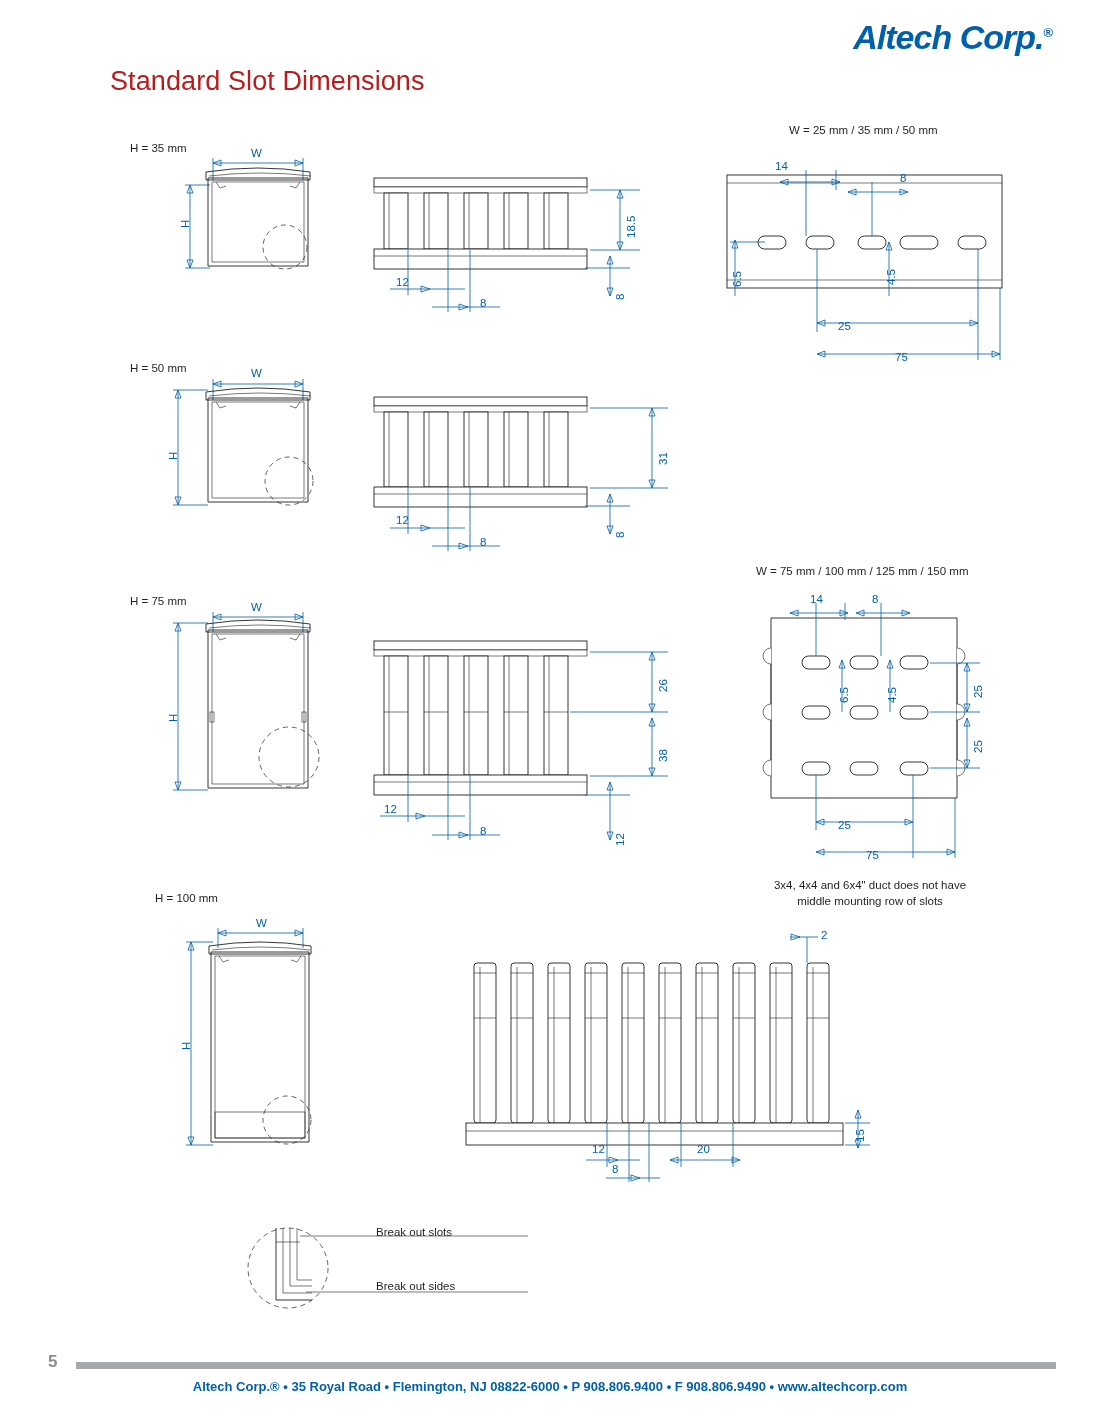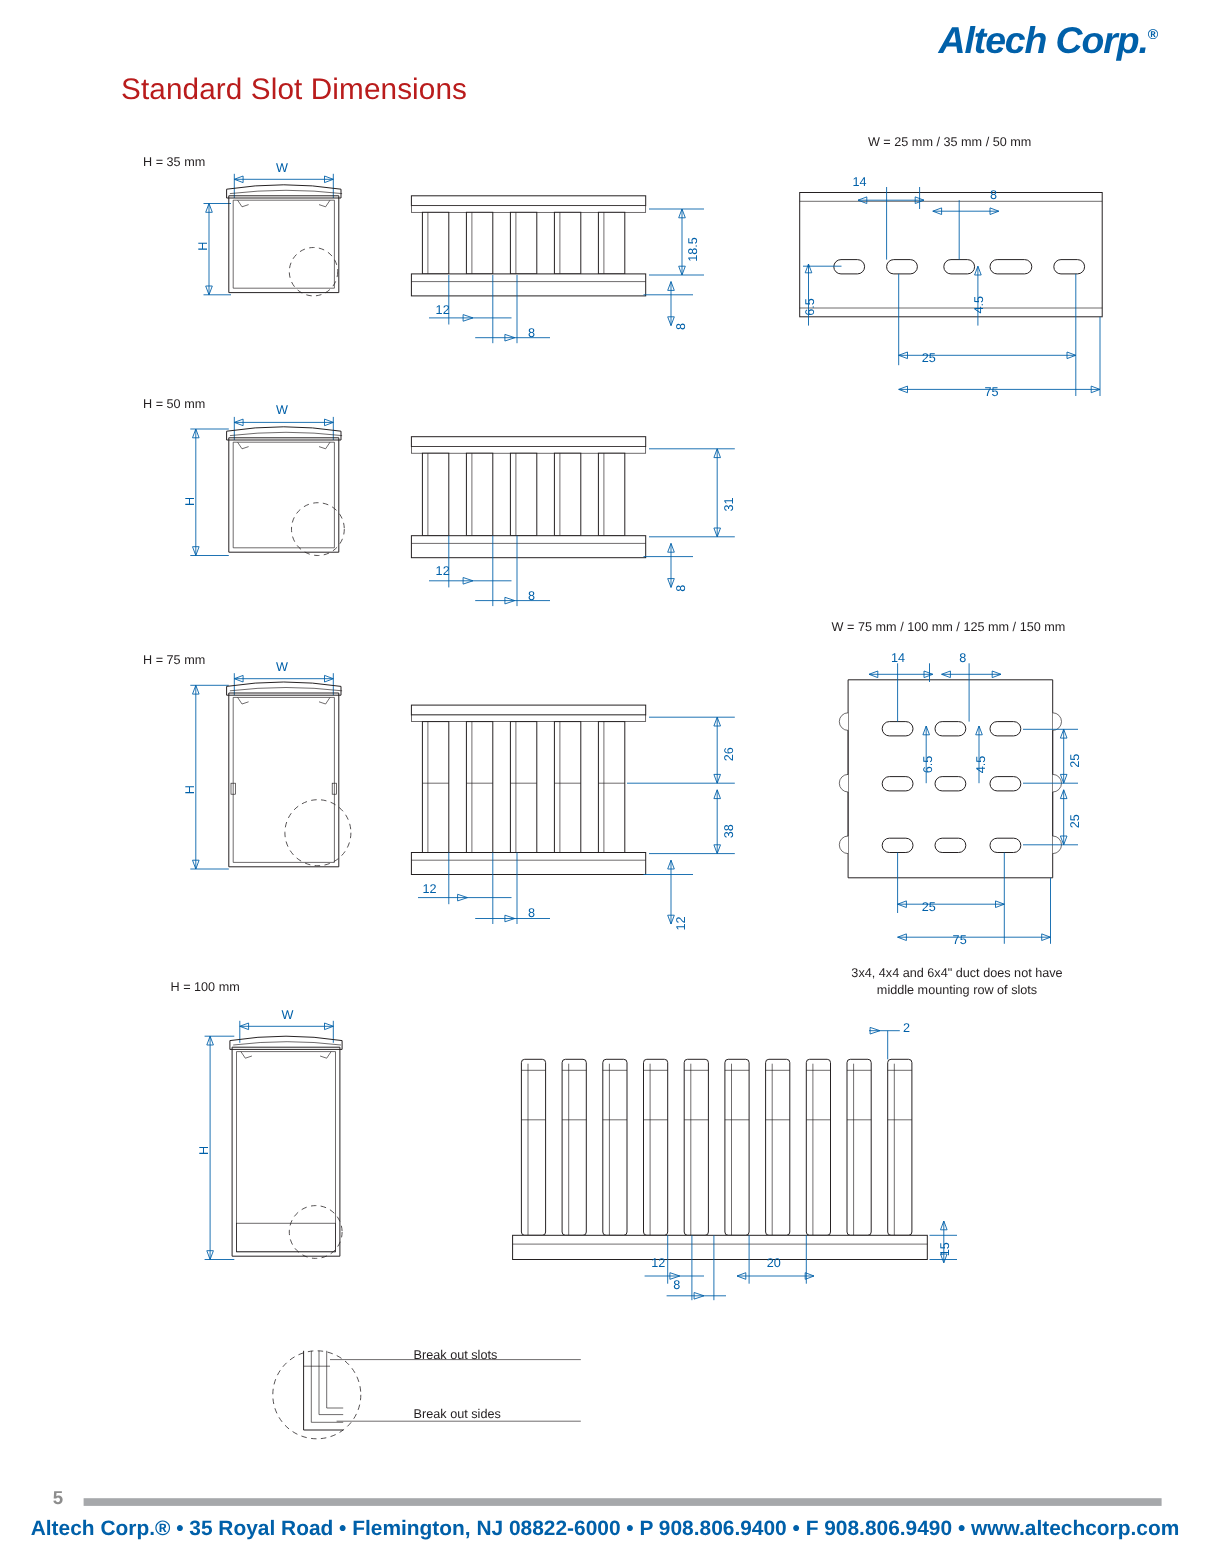--- a/index.html
+++ b/index.html
@@ -53,21 +53,21 @@
   
   .pagenum{
     position:absolute;left:48px;top:1352px;
     font-size:17px;font-weight:bold;color:#8d8d8d;
   }
   .footrule{
     position:absolute;left:76px;top:1362px;width:980px;height:7px;background:#a6a8ab;
   }
   .footer-text{
     position:absolute;left:0;top:1379px;width:1100px;text-align:center;
-    font-size:19px;font-weight:bold;color:#0060a9;
+    font-size:13px;font-weight:bold;color:#0060a9;
   }
 </style>
 </head>
 <body>
 
 <div class="page">
 
   <div class="logo"><span>Altech Corp.</span><span class="reg">®</span></div>
   <div class="title">Standard Slot Dimensions</div>
 

